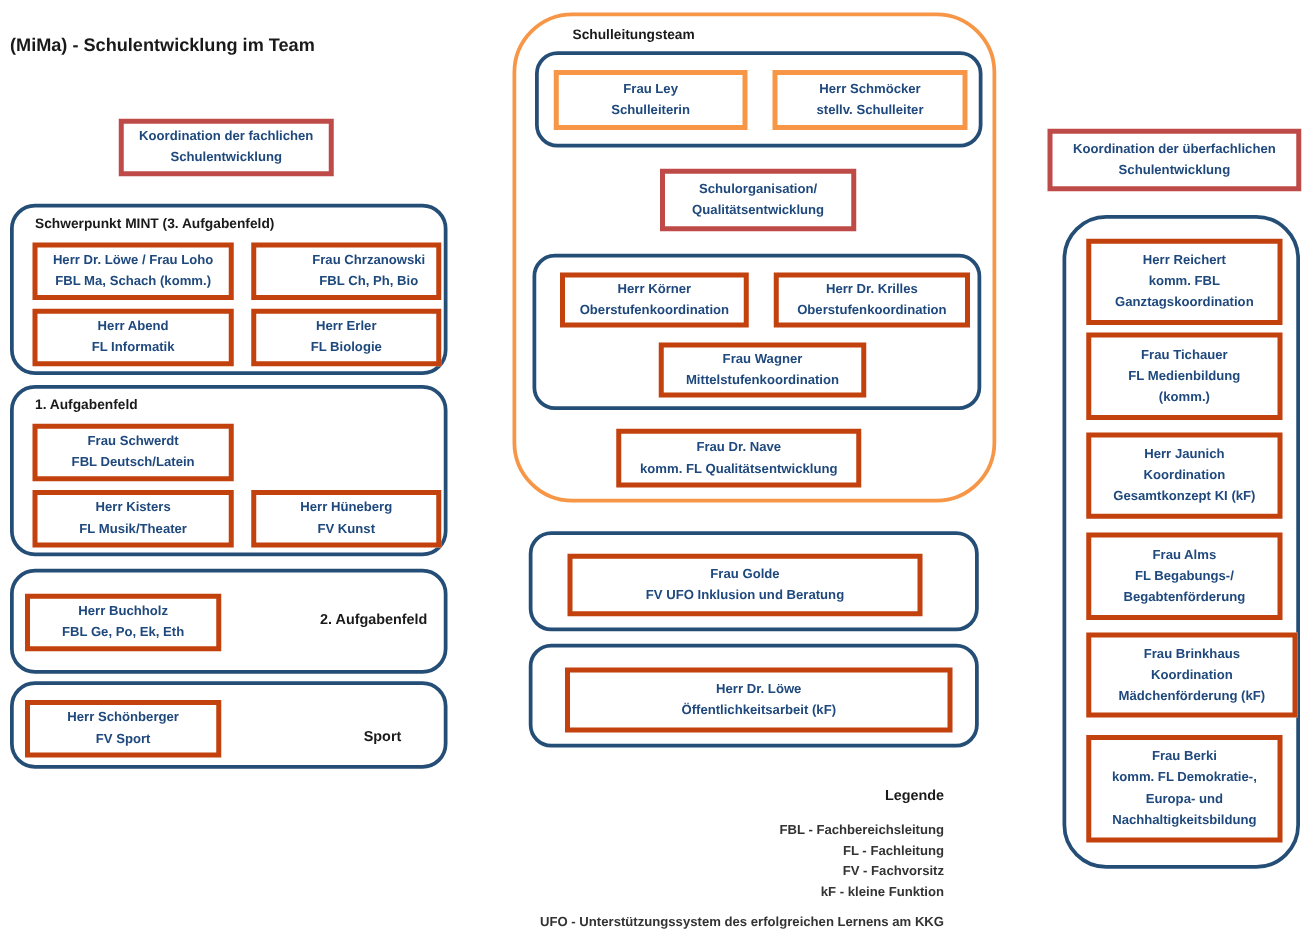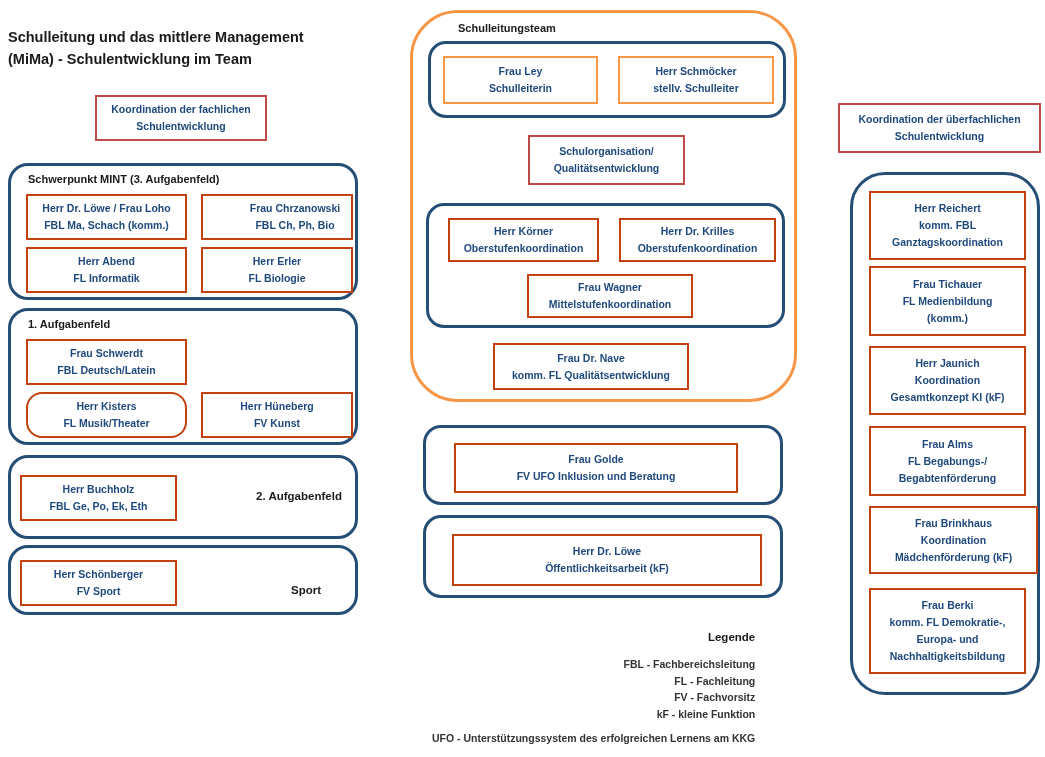--- a/index.html
+++ b/index.html
@@ -3,21 +3,21 @@
 <meta charset="utf-8">
 <style>
   html,body { margin:0; padding:0; background:#ffffff; }
   .canvas {
     position:relative; width:1045px; height:757px; background:#ffffff;
     font-family:"Liberation Sans", sans-serif; overflow:hidden;
   }
   
   .pbox {
     position:absolute; box-sizing:border-box; background:#ffffff;
-    border:2px solid #c2410c; color:#1f497d; font-weight:bold;
+    border:4px solid #c2410c; color:#1f497d; font-weight:bold;
     font-size:10.5px; line-height:17px; display:flex; flex-direction:column;
     justify-content:center; align-items:center; text-align:center;
   }
   .pbox div { white-space:nowrap; }
   .pbox.orange-b { border-color:#f79646; }
   .pbox.red-b { border-color:#be4b48; }
   
   .group {
     position:absolute; box-sizing:border-box; background:#ffffff;
     border:3px solid #254e77; border-radius:20px;
@@ -35,21 +35,20 @@
   .legend .legend-title { font-weight:bold; font-size:11.5px; color:#1a1a1a; margin-bottom:13px; }
   .legend .legend-item { font-weight:bold; line-height:16.5px; white-space:nowrap; }
   .legend .legend-item.gap { margin-top:8px; }
 </style>
 </head>
 <body>
 
 <div class="canvas">
 
   <div class="title">
-    <div>Schulleitung und das mittlere Management</div>
     <div>(MiMa) - Schulentwicklung im Team</div>
   </div>
 
   <div class="pbox red-b" style="left:95px; top:95px; width:172px; height:46px;">
     <div>Koordination der fachlichen</div>
     <div>Schulentwicklung</div>
   </div>
 
   <div class="group" style="left:8px; top:163px; width:350px; height:137px;">
     <div class="glabel" style="left:17px; top:7px;">Schwerpunkt MINT (3. Aufgabenfeld)</div>
@@ -70,21 +69,21 @@
       <div>FL Biologie</div>
     </div>
   </div>
 
   <div class="group" style="left:8px; top:308px; width:350px; height:137px;">
     <div class="glabel" style="left:17px; top:7px;">1. Aufgabenfeld</div>
     <div class="pbox" style="left:15px; top:28px; width:161px; height:46px;">
       <div>Frau Schwerdt</div>
       <div>FBL Deutsch/Latein</div>
     </div>
-    <div class="pbox" style="left:15px; top:81px; width:161px; height:46px;border-radius:16px;">
+    <div class="pbox" style="left:15px; top:81px; width:161px; height:46px;">
       <div>Herr Kisters</div>
       <div>FL Musik/Theater</div>
     </div>
     <div class="pbox" style="left:190px; top:81px; width:152px; height:46px;">
       <div>Herr Hüneberg</div>
       <div>FV Kunst</div>
     </div>
   </div>
 
   <div class="group" style="left:8px; top:455px; width:350px; height:84px;">

